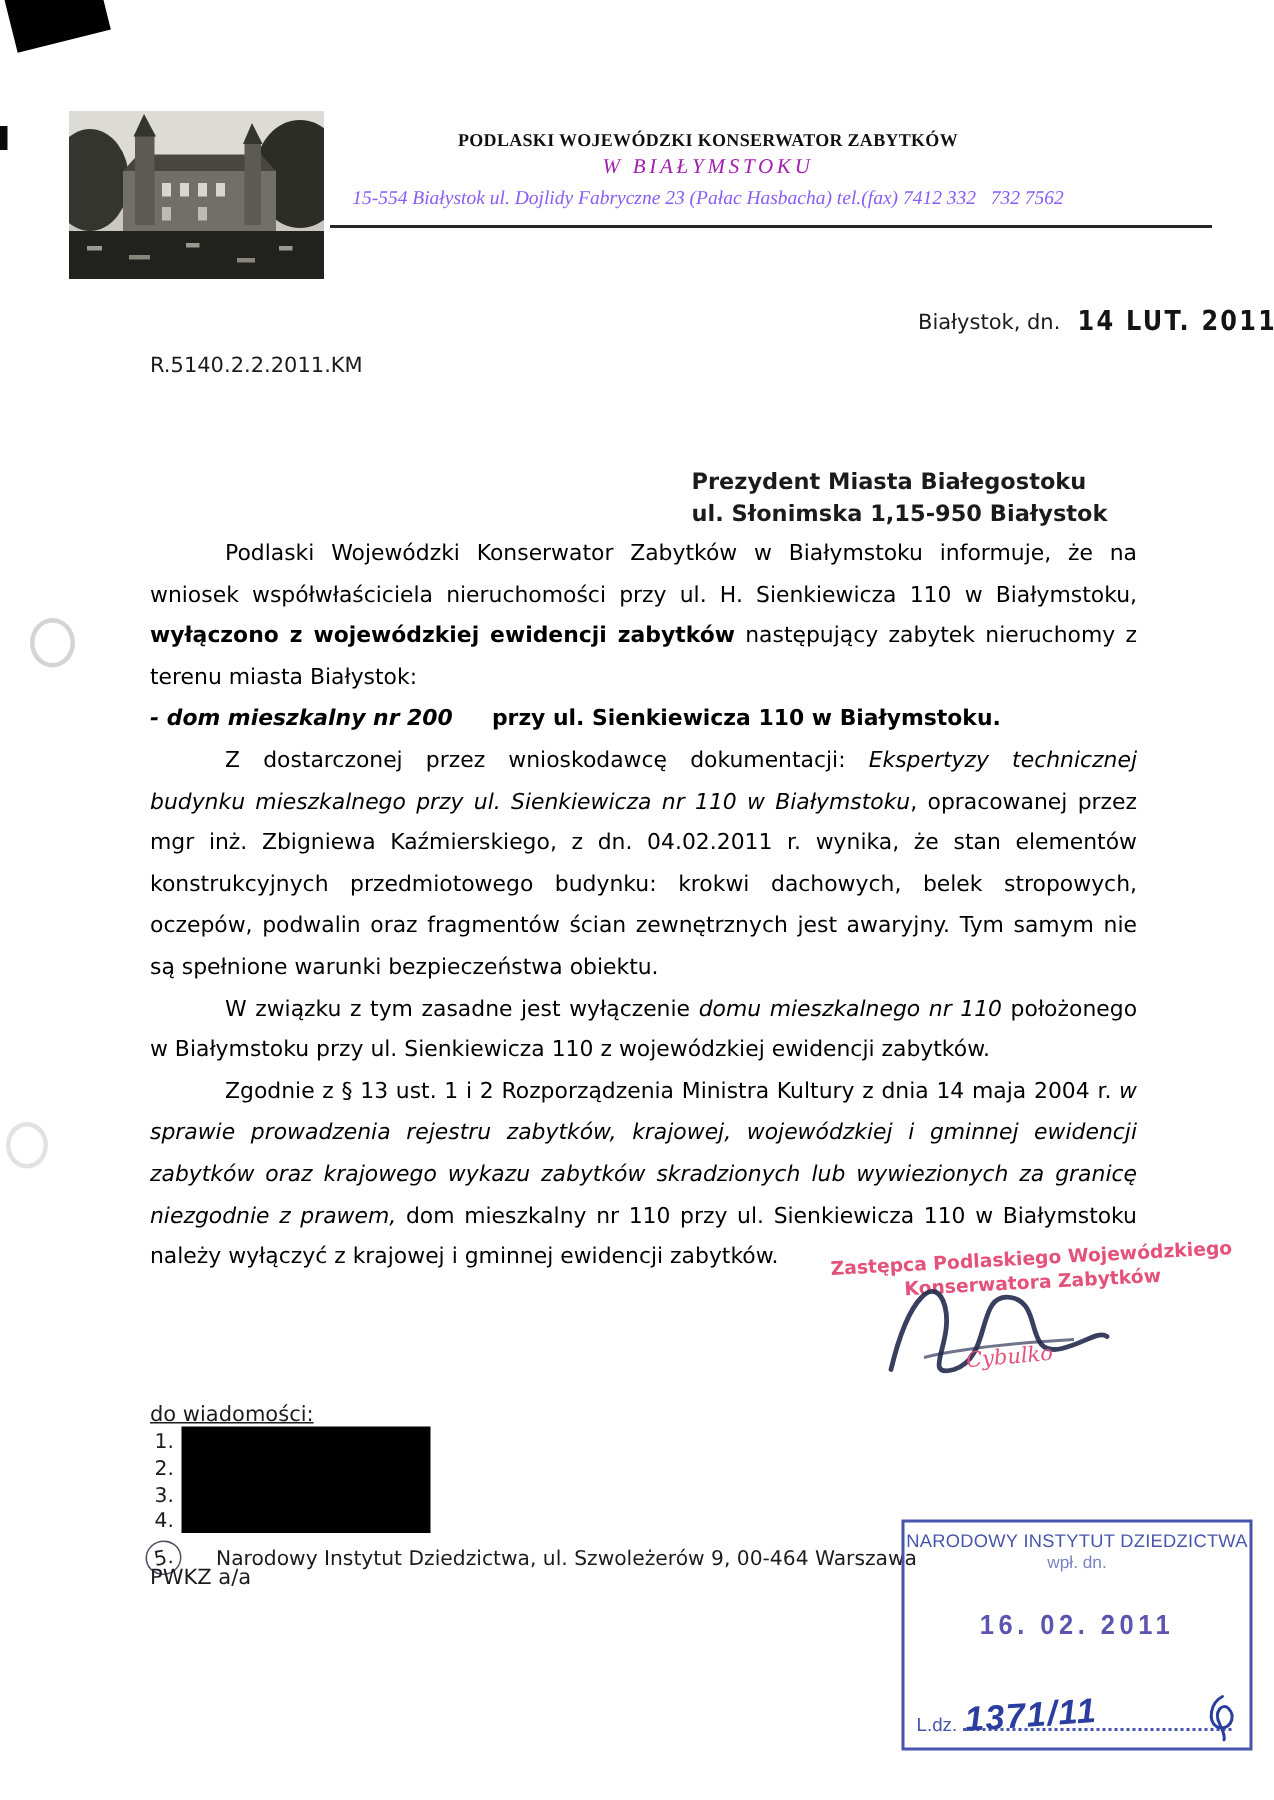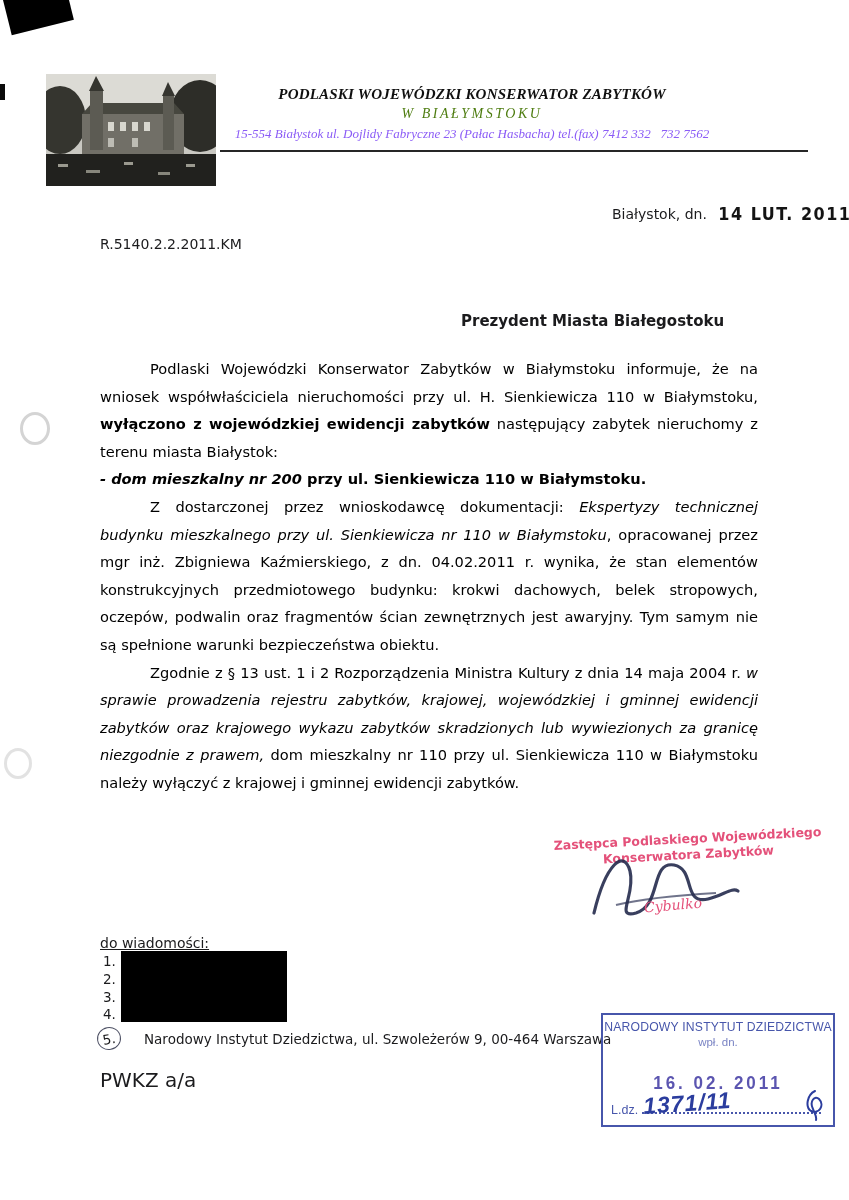--- a/index.html
+++ b/index.html
@@ -8,24 +8,24 @@
 
   
   .artifact-tl{position:absolute;left:6px;top:-12px;width:64px;height:40px;background:#000;transform:rotate(-14deg);}
   .artifact-l{position:absolute;left:0;top:84px;width:5px;height:16px;background:#0a0a0a;}
   .punch-hole-1{position:absolute;left:20px;top:412px;width:24px;height:27px;border:3px solid #c9c9c9;border-radius:50%;opacity:.8;}
   .punch-hole-2{position:absolute;left:4px;top:748px;width:22px;height:25px;border:3px solid #d2d2d2;border-radius:50%;opacity:.65;}
 
   
   .logo{position:absolute;left:46px;top:74px;width:170px;height:112px;}
   .letterhead{position:absolute;left:222px;top:86px;width:500px;text-align:center;}
-  .org-name{font-family:"Liberation Serif","DejaVu Serif",serif;font-weight:bold;font-style:italic;
-            font-size:15px;color:#101010;letter-spacing:.2px;}
+  .org-name{font-family:"Liberation Serif","DejaVu Serif",serif;font-weight:bold;
+            font-size:12px;color:#101010;letter-spacing:.2px;}
   .org-sub{font-family:"Liberation Serif","DejaVu Serif",serif;font-style:italic;font-size:14px;
-           letter-spacing:2.5px;color:#4d7c0f;margin-top:3px;}
+           letter-spacing:2.5px;color:#a21caf;margin-top:3px;}
   .org-address{font-family:"Liberation Serif","DejaVu Serif",serif;font-style:italic;font-size:13px;
                color:#8b5cf6;margin-top:4px;white-space:pre;}
   .header-rule{position:absolute;left:220px;top:150px;width:588px;height:2px;background:#262626;}
 
   .date-line{position:absolute;left:612px;top:204px;font-size:14px;color:#1b1b1d;white-space:nowrap;}
   .date-stamp{display:inline-block;font-weight:bold;font-size:16px;letter-spacing:1.5px;margin-left:7px;
               transform:scaleY(1.15);color:#141414;}
 
   .ref{position:absolute;left:100px;top:236px;font-size:14px;}
 
@@ -44,24 +44,24 @@
             transform:rotate(-5deg);font-family:"DejaVu Serif",serif;}
 
   
   .dist-heading{position:absolute;left:100px;top:935px;font-size:14px;text-decoration:underline;}
   .dist-list{position:absolute;left:103px;top:953px;font-size:13.5px;line-height:17.8px;}
   .redaction{position:absolute;left:121px;top:951px;width:166px;height:71px;background:#000;}
   .item5{position:absolute;left:97px;top:1027px;font-size:13.5px;display:flex;align-items:center;}
   .circle-5{width:22px;height:21px;border:1.6px solid #4c4f63;border-radius:50%;display:inline-flex;
             align-items:center;justify-content:center;transform:rotate(-10deg);font-size:13.5px;}
   .item5-text{margin-left:23px;}
-  .pwkz{position:absolute;left:100px;top:1068px;font-size:20px;}
+  .pwkz{position:absolute;left:100px;top:1044px;font-size:14px;}
 
   
-  .receipt{position:absolute;left:601px;top:1013px;width:234px;height:114px;border:2px solid #4756ab;
+  .receipt{position:absolute;left:601px;top:1013px;width:234px;height:154px;border:2px solid #4756ab;
            color:#4756ab;font-family:"Liberation Sans","DejaVu Sans",sans-serif;box-sizing:border-box;}
   .receipt-title{text-align:center;font-size:12.2px;margin-top:5px;letter-spacing:.2px;}
   .receipt-sub{text-align:center;font-size:11.5px;color:#7a84c4;margin-top:2px;}
   .receipt-date{text-align:center;font-size:17px;font-weight:bold;letter-spacing:3px;color:#5b55b0;margin-top:26px;
                 transform:scaleY(1.08);}
   .receipt-bottom{position:absolute;left:8px;right:10px;bottom:8px;display:flex;align-items:flex-end;font-size:12.5px;justify-content:space-between;}
   .dots{flex:1;border-bottom:2px dotted #4756ab;height:1px;margin:0 2px 3px 4px;}
   .ldz-number{position:absolute;left:40px;bottom:8px;color:#2b3d9e;font-size:23px;font-style:italic;
               font-weight:bold;transform:rotate(-4deg);letter-spacing:1px;}
   .squiggle{position:absolute;right:2px;bottom:4px;}
@@ -111,26 +111,28 @@
   <div class="header-rule"></div>
 
   <div class="date-line">
     <span>Białystok, dn.</span>
     <span class="date-stamp">14 LUT. 2011</span>
   </div>
   <div class="ref">R.5140.2.2.2011.KM</div>
 
   <div class="recipient">
     <div>Prezydent Miasta Białegostoku</div>
+    <div>ul. Słonimska 1,15-950 Białystok</div>
   </div>
 
   <div class="body-text">
     <p class="p-indent"><span>Podlaski Wojewódzki Konserwator Zabytków w Białymstoku informuje, że na wniosek współwłaściciela nieruchomości przy ul. H. Sienkiewicza 110 w Białymstoku, </span><span style="font-weight: bold;">wyłączono z wojewódzkiej ewidencji zabytków</span><span> następujący zabytek nieruchomy z terenu miasta Białystok:</span></p>
-    <p><span style="font-weight: bold; font-style: italic;">- dom mieszkalny nr 200</span><span style="font-weight: bold;"> przy ul. Sienkiewicza 110 w Białymstoku.</span></p>
+    <p><span style="font-weight: bold; font-style: italic;">- dom mieszkalny nr 200</span><span style="font-weight: bold; padding-left: 21px;"> przy ul. Sienkiewicza 110 w Białymstoku.</span></p>
     <p class="p-indent"><span>Z dostarczonej przez wnioskodawcę dokumentacji: </span><span style="font-style: italic;">Ekspertyzy technicznej budynku mieszkalnego przy ul. Sienkiewicza nr 110 w Białymstoku</span><span>, opracowanej przez mgr inż. Zbigniewa Kaźmierskiego, z dn. 04.02.2011 r. wynika, że stan elementów konstrukcyjnych przedmiotowego budynku: krokwi dachowych, belek stropowych, oczepów, podwalin oraz fragmentów ścian zewnętrznych jest awaryjny. Tym samym nie są spełnione warunki bezpieczeństwa obiektu.</span></p>
+    <p class="p-indent"><span>W związku z tym zasadne jest wyłączenie </span><span style="font-style: italic;">domu mieszkalnego nr 110</span><span> położonego w Białymstoku przy ul. Sienkiewicza 110 z wojewódzkiej ewidencji zabytków.</span></p>
     <p class="p-indent"><span>Zgodnie z § 13 ust. 1 i 2 Rozporządzenia Ministra Kultury z dnia 14 maja 2004 r. </span><span style="font-style: italic;">w sprawie prowadzenia rejestru zabytków, krajowej, wojewódzkiej i gminnej ewidencji zabytków oraz krajowego wykazu zabytków skradzionych lub wywiezionych za granicę niezgodnie z prawem,</span><span> dom mieszkalny nr 110 przy ul. Sienkiewicza 110 w Białymstoku należy wyłączyć z krajowej i gminnej ewidencji zabytków.</span></p>
   </div>
 
   <div class="sig-area">
     <div class="sig-stamp">
       <div>Zastępca Podlaskiego Wojewódzkiego</div>
       <div>Konserwatora Zabytków</div>
     </div>
     <svg class="sig-svg" width="160" height="90" viewBox="0 0 160 90">
       <path d="M8,70 C20,20 38,6 44,28 C50,52 28,76 50,70 C76,62 64,18 88,22 C110,26 96,62 122,56 C138,52 146,44 152,48" fill="none" stroke="#232a4d" stroke-width="3.2" stroke-linecap="round" opacity="0.9"></path>

